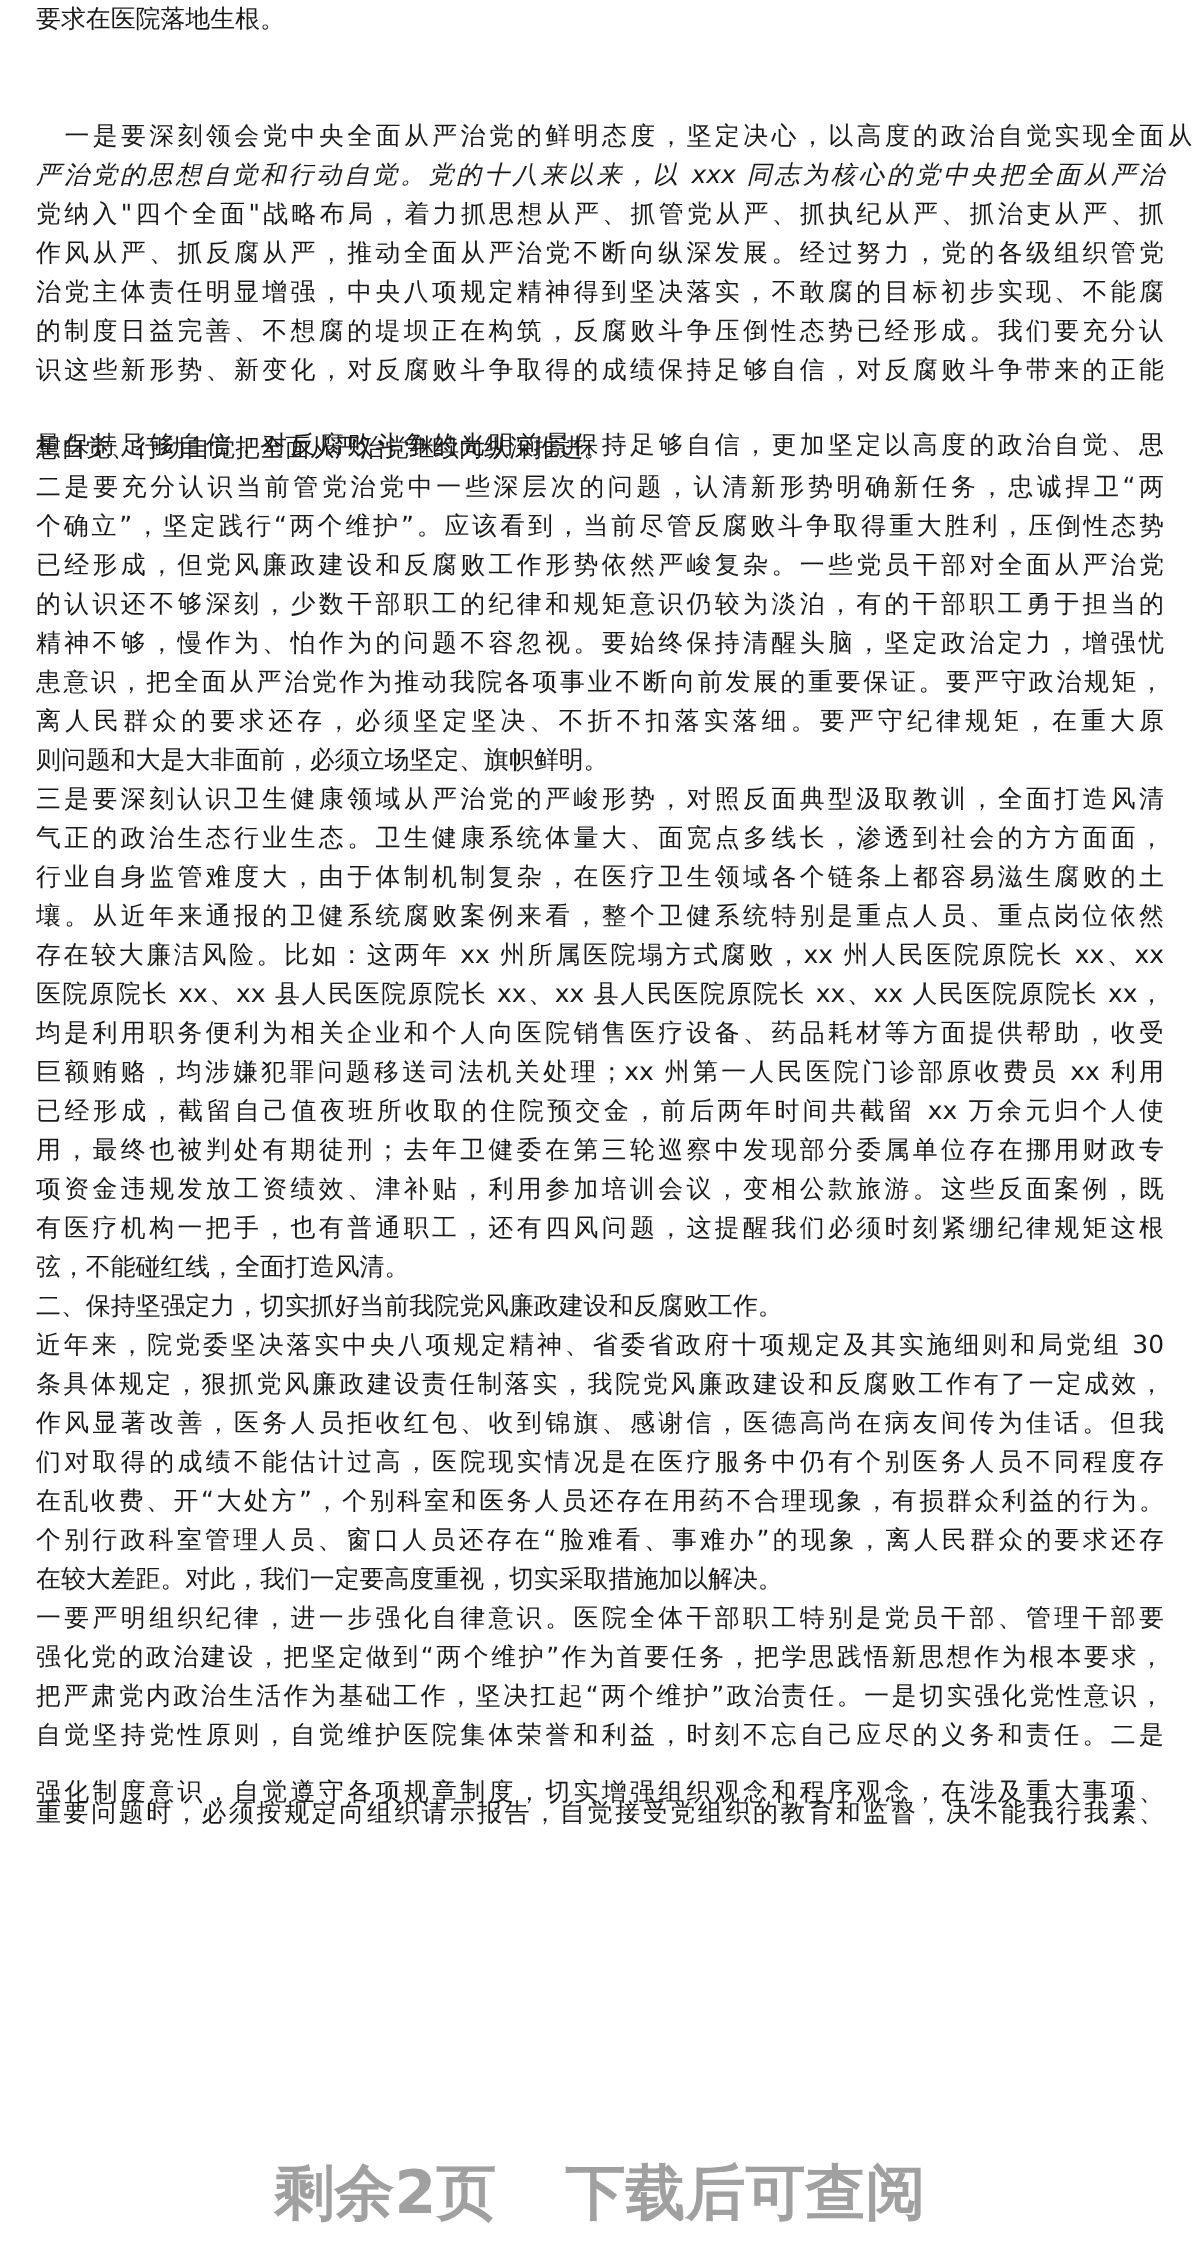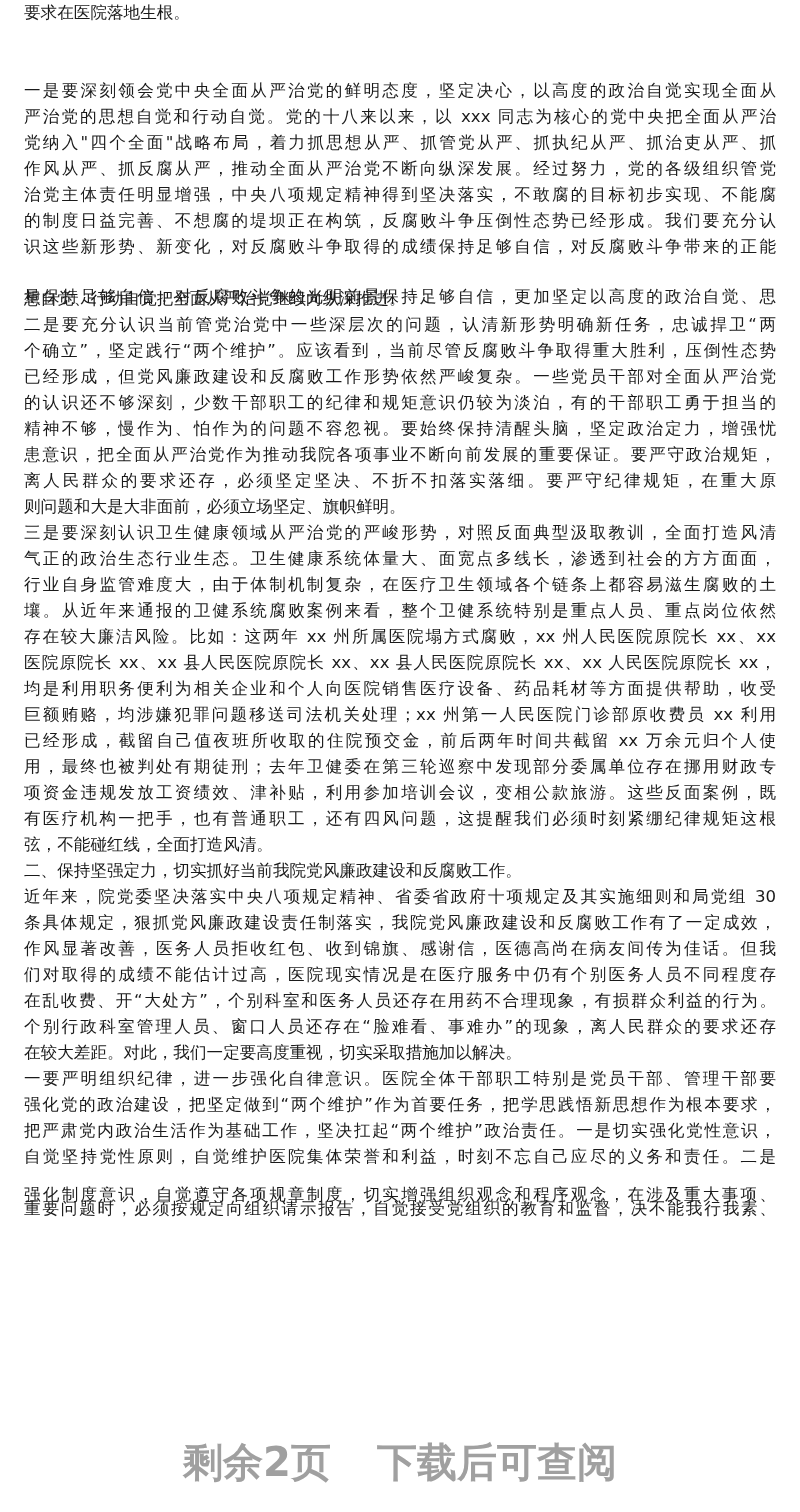--- a/index.html
+++ b/index.html
@@ -15,22 +15,22 @@
             font-size: 40px; color: #a0a0a0; line-height: 60px; }
   .footer span { display: inline-block; margin-top: 20px; }
   .footer .gap { width: 46px; }
 </style>
 </head>
 <body>
 
 <div class="page">
   <div id="lines">
       <div class="line last" style="top: 0px;">要求在医院落地生根。</div>
-      <div class="line" style="top: 78px;">一是要深刻领会党中央全面从严治党的鲜明态度，坚定决心，以高度的政治自觉实现全面从</div>
-      <div class="line" style="top: 104px;">严治党的思想自觉和行动自觉。党的十八来以来，以 xxx 同志为核心的党中央把全面从严治</div>
+      <div class="line" style="top: 78px; margin-left: 19px;">一是要深刻领会党中央全面从严治党的鲜明态度，坚定决心，以高度的政治自觉实现全面从</div>
+      <div class="line" style="top: 104px; font-style: italic;">严治党的思想自觉和行动自觉。党的十八来以来，以 xxx 同志为核心的党中央把全面从严治</div>
       <div class="line" style="top: 130px;">党纳入"四个全面"战略布局，着力抓思想从严、抓管党从严、抓执纪从严、抓治吏从严、抓</div>
       <div class="line" style="top: 156px;">作风从严、抓反腐从严，推动全面从严治党不断向纵深发展。经过努力，党的各级组织管党</div>
       <div class="line" style="top: 182px;">治党主体责任明显增强，中央八项规定精神得到坚决落实，不敢腐的目标初步实现、不能腐</div>
       <div class="line" style="top: 208px;">的制度日益完善、不想腐的堤坝正在构筑，反腐败斗争压倒性态势已经形成。我们要充分认</div>
       <div class="line" style="top: 234px;">识这些新形势、新变化，对反腐败斗争取得的成绩保持足够自信，对反腐败斗争带来的正能</div>
       <div class="line" style="top: 260px; margin-top: 24px;">量保持足够自信，对反腐败斗争的光明前景保持足够自信，更加坚定以高度的政治自觉、思</div>
       <div class="line last" style="top: 286px;">想自觉、行动自觉把全面从严治党继续向纵深推进。</div>
       <div class="line" style="top: 312px;">二是要充分认识当前管党治党中一些深层次的问题，认清新形势明确新任务，忠诚捍卫“两</div>
       <div class="line" style="top: 338px;">个确立”，坚定践行“两个维护”。应该看到，当前尽管反腐败斗争取得重大胜利，压倒性态势</div>
       <div class="line" style="top: 364px;">已经形成，但党风廉政建设和反腐败工作形势依然严峻复杂。一些党员干部对全面从严治党</div>

